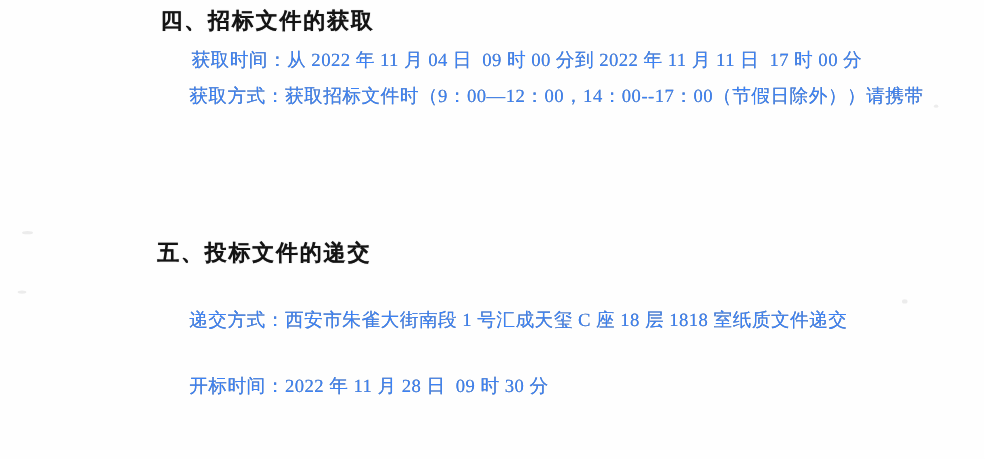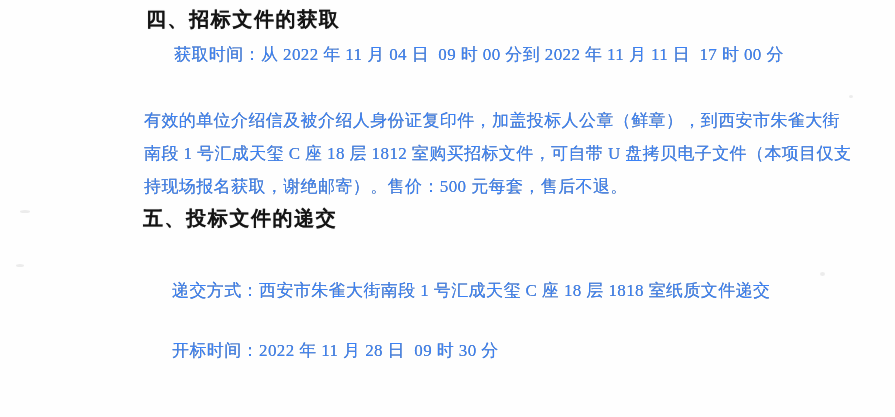--- a/index.html
+++ b/index.html
@@ -47,28 +47,26 @@
 </style>
 </head>
 <body>
 
 <div class="screen">
 
   <div class="doc-heading" style="left:146px; top:7px;">四、招标文件的获取</div>
 
   <div class="doc-line" style="left:174px; top:44px;">获取时间：从 2022 年 11 月 04 日  09 时 00 分到 2022 年 11 月 11 日  17 时 00 分</div>
 
+  <div class="doc-line" style="left:172px; top:77px;">获取方式：获取招标文件时（9：00—12：00，14：00--17：00（节假日除外））请携带</div>
 
-  <div class="doc-line" style="left:144px; top:110px;">有效的单位介绍信及被介绍人身份证复印件，加盖投标人公章（鲜章），到西安市朱雀大街</div>
 
-  <div class="doc-line" style="left:144px; top:143px;">南段 1 号汇成天玺 C 座 18 层 1812 室购买招标文件，可自带 U 盘拷贝电子文件（本项目仅支</div>
 
-  <div class="doc-line" style="left:144px; top:176px;">持现场报名获取，谢绝邮寄）。售价：500 元每套，售后不退。</div>
 
-  <div class="doc-heading" style="left:143px; top:208px;font-family:Liberation Mono, monospace;">五、投标文件的递交</div>
+  <div class="doc-heading" style="left:143px; top:218px;">五、投标文件的递交</div>
 
 
   <div class="doc-line" style="left:172px; top:280px;text-align:center;">递交方式：西安市朱雀大街南段 1 号汇成天玺 C 座 18 层 1818 室纸质文件递交</div>
 
 
   <div class="doc-line" style="left:172px; top:340px;">开标时间：2022 年 11 月 28 日  09 时 30 分</div>
 
 
   <div class="smudge a"></div>
   <div class="smudge b"></div>

